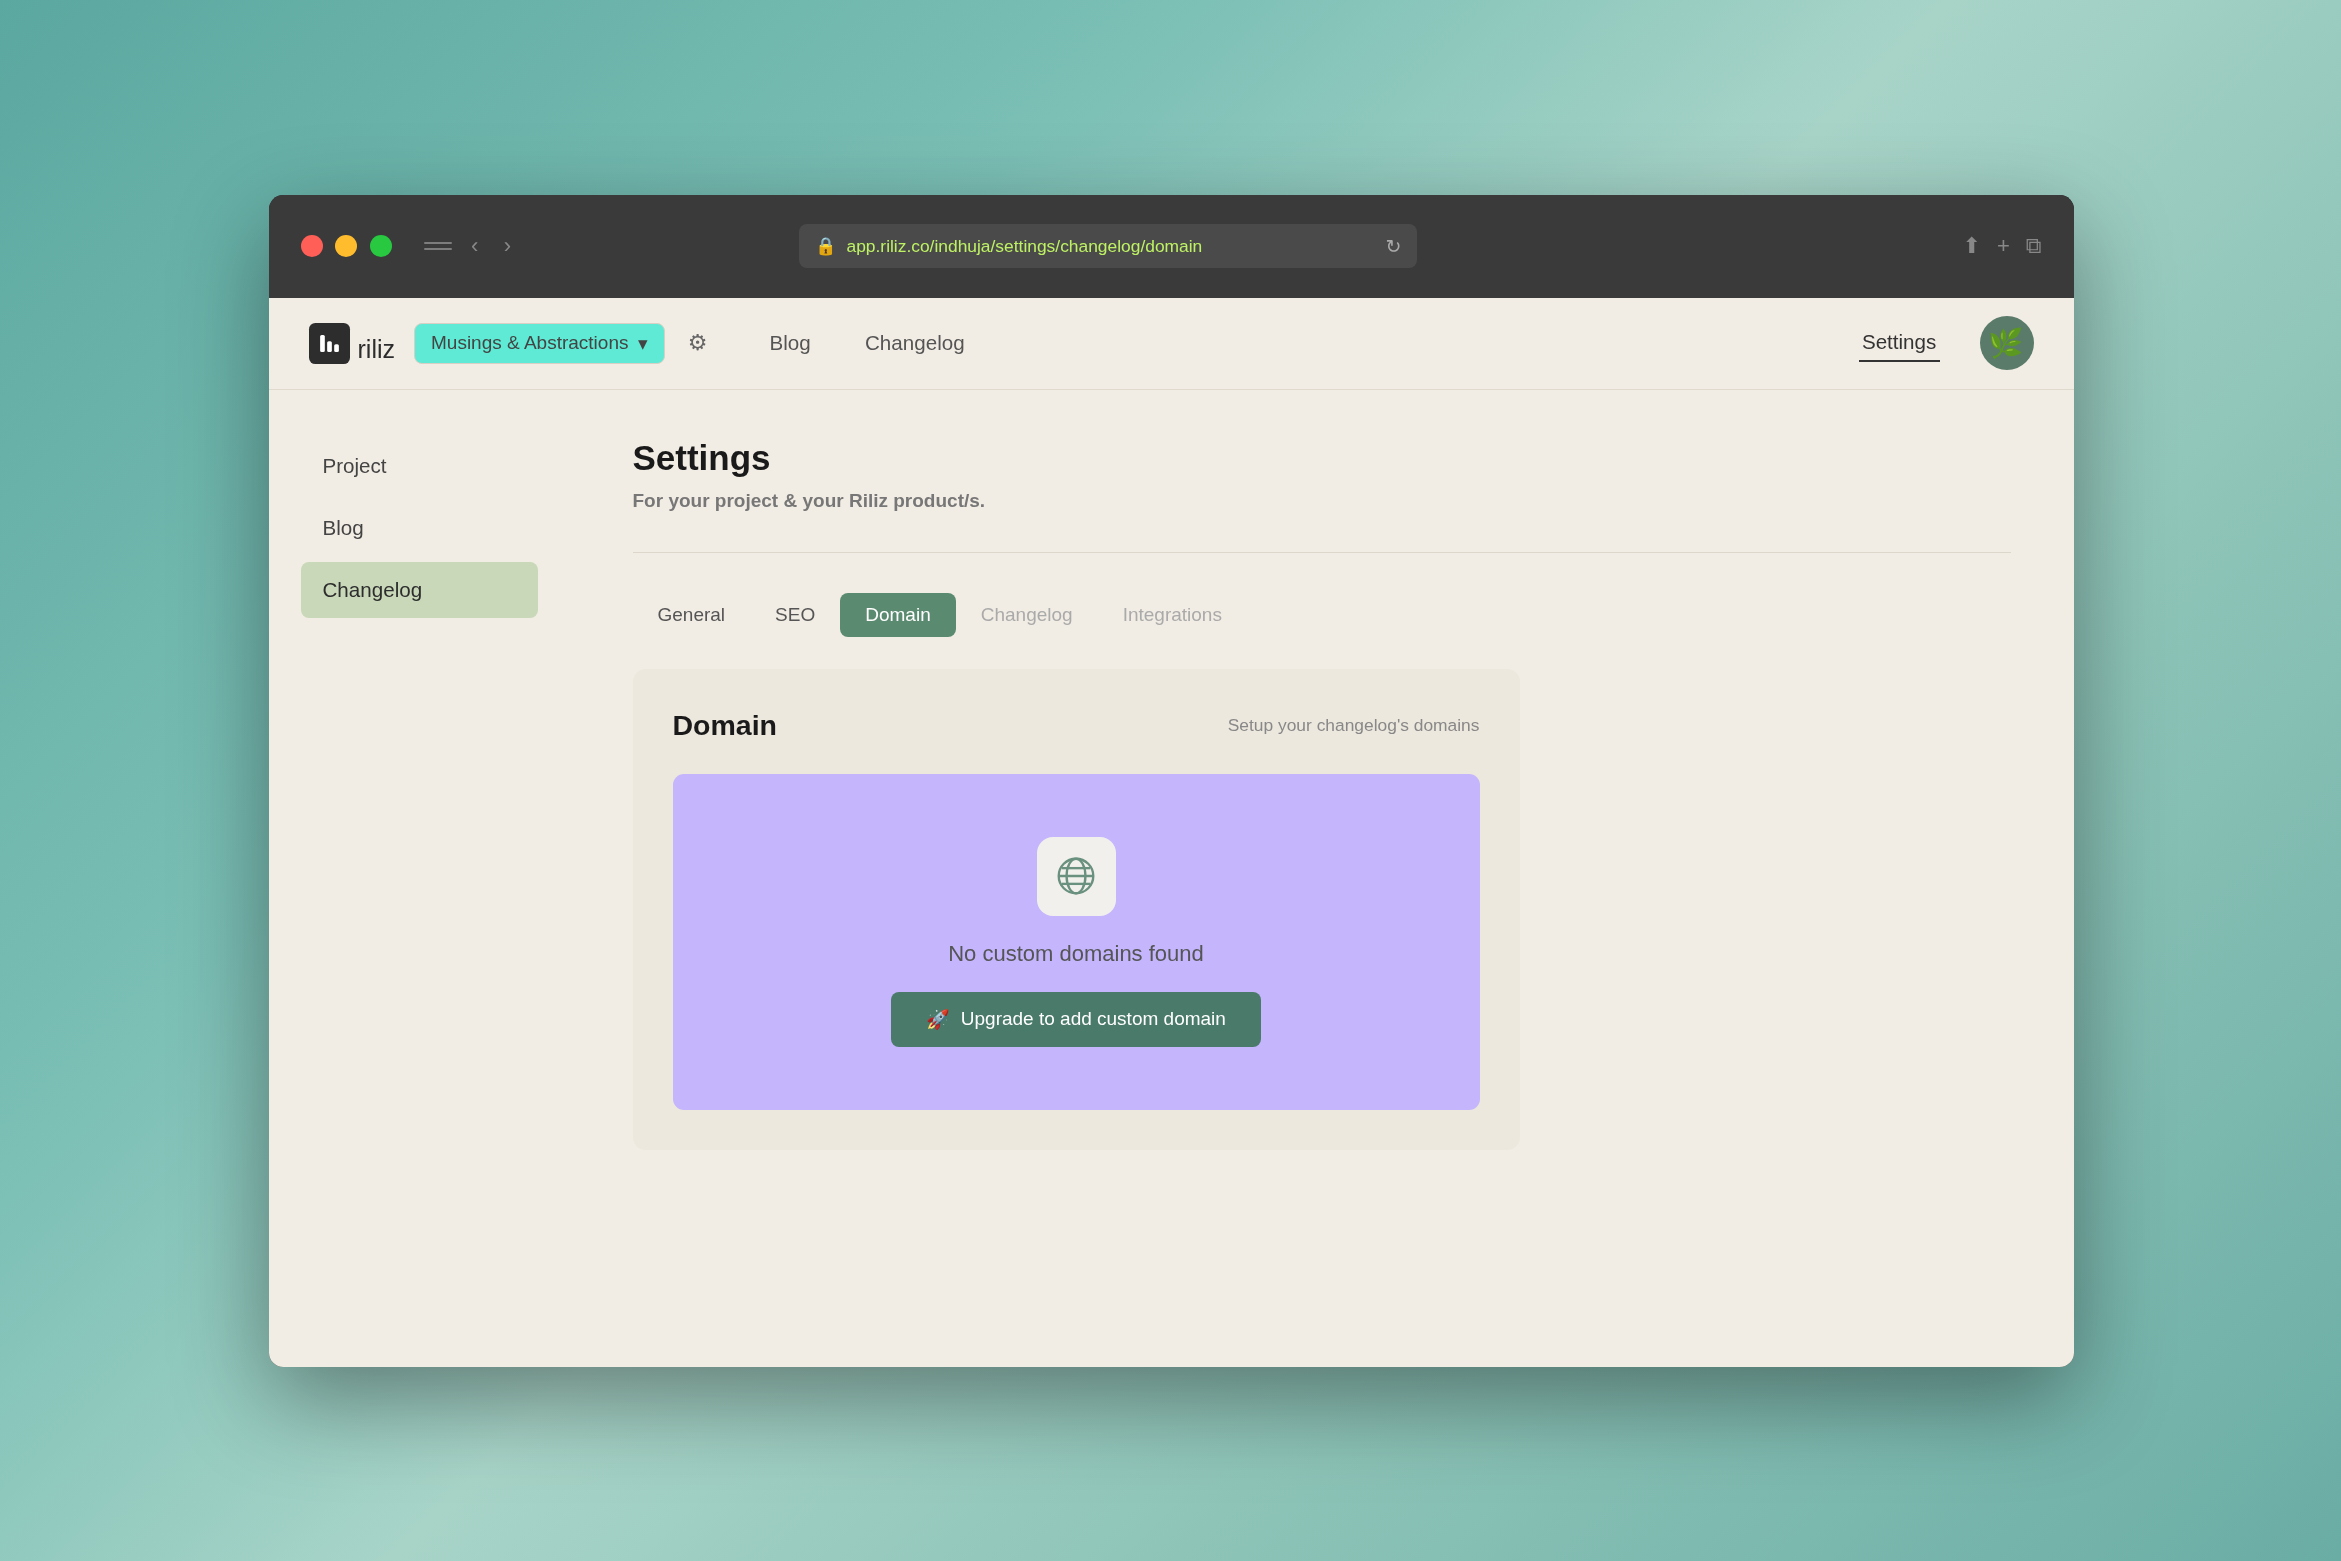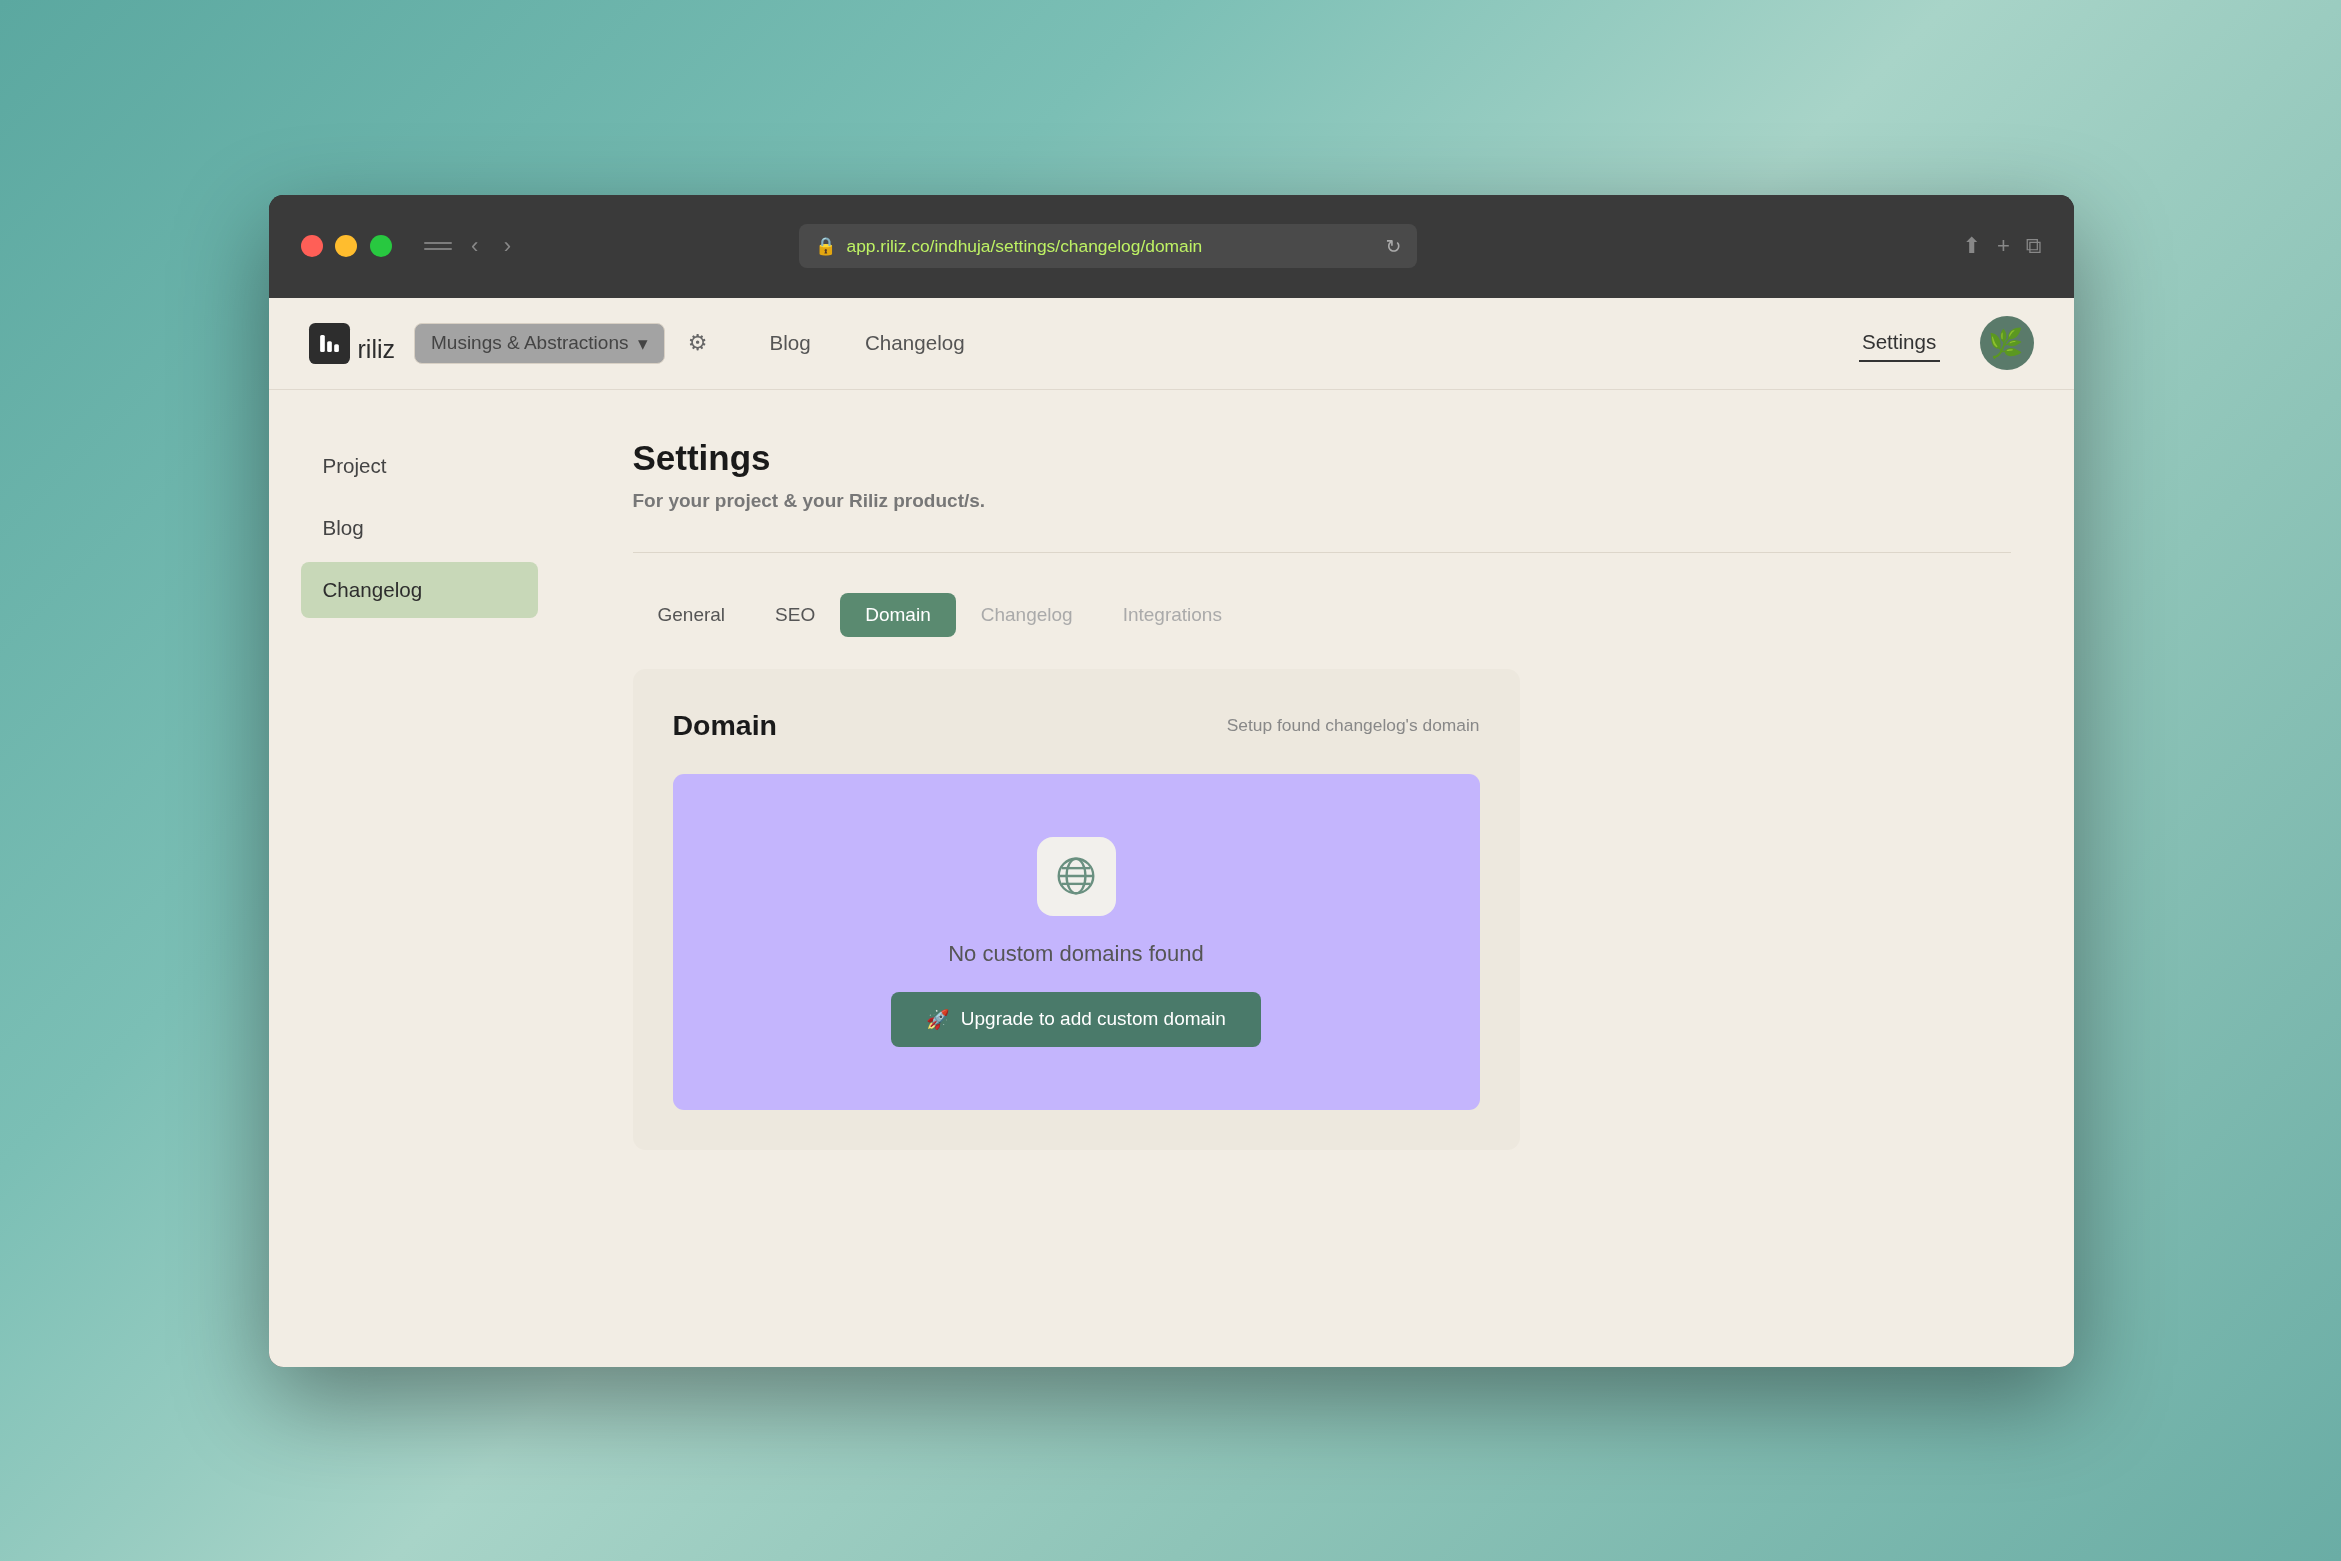--- a/index.html
+++ b/index.html
@@ -159,21 +159,21 @@
       color: white;
       font-size: 20.6px;
       font-weight: 900;
     }
 
     .project-selector {
       margin-left: 19px;
       display: flex;
       align-items: center;
       gap: 9.5px;
-      background: #a3a3a3;
+      background: #5eead4;
       border: 0.8px solid #d8d0c4;
       border-radius: 8px;
       padding: 8px 16px;
       cursor: pointer;
       font-size: 19px;
       color: #444;
     }
 
     .gear-btn {
       margin-left: 12.7px;
@@ -475,21 +475,21 @@
           <button class="tab">General</button>
           <button class="tab">SEO</button>
           <button class="tab active">Domain</button>
           <button class="tab disabled">Changelog</button>
           <button class="tab disabled">Integrations</button>
         </div>
 
         <div class="domain-card">
           <div class="domain-header">
             <span class="domain-title">Domain</span>
-            <span class="domain-subtitle">Setup found changelog's domain</span>
+            <span class="domain-subtitle">Setup your changelog's domains</span>
           </div>
 
           <div class="empty-state">
             <div class="globe-icon-wrapper">
               <svg class="globe-icon" viewBox="0 0 56 56" fill="none" stroke="#6a9080" stroke-width="3">
                 <circle cx="28" cy="28" r="22"></circle>
                 <ellipse cx="28" cy="28" rx="12" ry="22"></ellipse>
                 <line x1="6" y1="28" x2="50" y2="28"></line>
                 <line x1="10" y1="18" x2="46" y2="18"></line>
                 <line x1="10" y1="38" x2="46" y2="38"></line>

